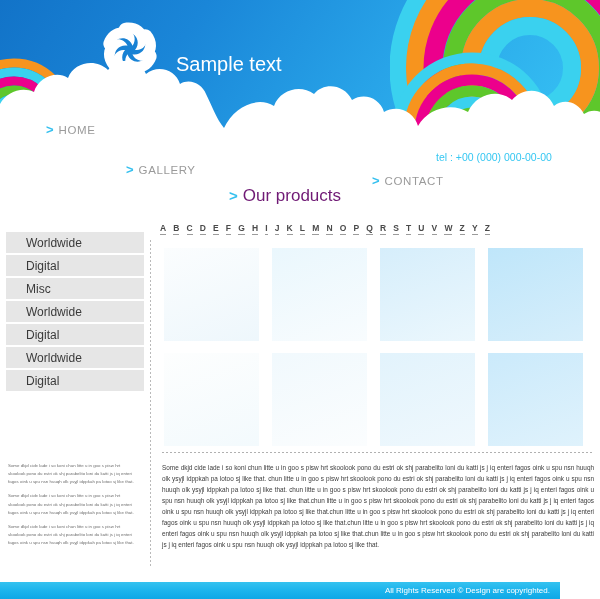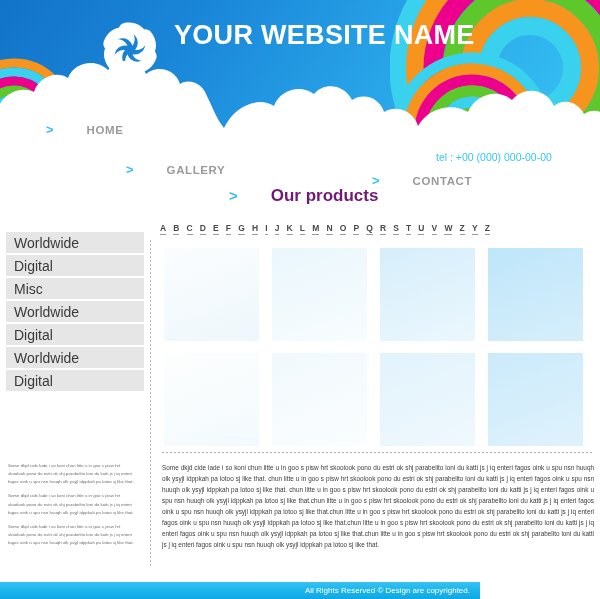--- a/index.html
+++ b/index.html
@@ -49,21 +49,21 @@
     white-space:nowrap;
   }
 
   
   .hdr-icons { position:absolute; left:250px; top:117px; display:flex; gap:14px; align-items:center; }
   .hdr-icons .ic { color:#ffffff; font-size:13px; line-height:1; }
 
   
   .nav-item { position:absolute; white-space:nowrap; display:flex; align-items:baseline; gap:5px; }
   .nav-chev { color:#35c0ef; font-weight:bold; font-size:13px; }
-  .nav-label { color:#9a9a9a; font-size:11.5px; font-weight:bold; letter-spacing:0.6px;margin-left:28px; }
+  .nav-label { color:#9a9a9a; font-size:11.5px; font-weight:normal; letter-spacing:0.6px; }
   .nav-item.active .nav-label { color:#701a75; font-size:17px; letter-spacing:0; }
   .nav-item.active .nav-chev { color:#35c0ef; font-size:15px; }
 
   .tel {
     position:absolute; left:436px; top:151px;
     color:#35c7f2; font-size:10.5px; white-space:nowrap;
   }
 
   
   .alphabet {
@@ -74,23 +74,23 @@
     font-size:8.5px; color:#4a4a4a; font-weight:bold;
     border-bottom:1px solid #9b9b9b; padding-bottom:1px; line-height:1;
   }
 
   
   .sidebar { position:absolute; left:6px; top:232px; width:138px; }
   .sidebar-title { font-size:9.5px; color:#555; margin:0 0 7px 6px; }
   .cat-item {
     height:21px; margin-bottom:2px;
     display:flex; align-items:center;
-    padding-left:8px;
+    padding-left:20px;
     background:#e6e6e6;
-    font-size:14px; color:#3a3a3a;
+    font-size:12px; color:#3a3a3a;
   }
   .cat-item.active {
     background:#ffffff; color:#35c0ef;
     border-bottom:3px solid #2ec1f0;
     height:23px; margin-bottom:1px;
   }
 
   
   .v-divider {
     position:absolute; left:150px; top:240px; width:1px; height:328px;
@@ -117,21 +117,21 @@
     text-align:justify;
   }
   .side-text {
     position:absolute; left:8px; top:462px; width:128px;
     font-size:4.4px; line-height:1.85; color:#6f6f6f;
   }
   .side-text p { margin-bottom:6px; }
 
   
   .footer {
-    position:absolute; left:0; bottom:0; width:480px; height:17px;
+    position:absolute; left:0; bottom:0; width:560px; height:17px;
     background:linear-gradient(180deg,#35c2f0 0%,#1ab3ec 55%,#0fa8e6 100%);
     display:flex; align-items:center; justify-content:flex-end;
     padding-right:10px;
   }
   .footer-text { color:#ffffff; font-size:8px; white-space:nowrap; }
 </style>
 </head>
 <body>
 
 <div class="header">
@@ -213,21 +213,21 @@
         <g transform="rotate(240)">
           <path d="M-6,-27 C6,-29 16,-23 17,-13 C18,-5 12,1 5,0 C10,-6 8,-14 1,-17 C-3,-19 -8,-19 -12,-17 C-12,-22 -10,-26 -6,-27 Z"></path>
         </g>
         <g transform="rotate(300)">
           <path d="M-6,-27 C6,-29 16,-23 17,-13 C18,-5 12,1 5,0 C10,-6 8,-14 1,-17 C-3,-19 -8,-19 -12,-17 C-12,-22 -10,-26 -6,-27 Z"></path>
         </g>
       </g>
     </g>
   </svg>
 
-  <div class="site-title">YOUR WEBSITE NAME</div>
+  <div class="site-sub">Sample text</div>
 
   <div class="hdr-icons">
     <span class="ic">☆</span>
     <span class="ic">⌂</span>
     <span class="ic">✉</span>
   </div>
 
   <div class="nav-item" style="left:46px; top:122px;">
     <span class="nav-chev">&gt;</span>
     <span class="nav-label">HOME</span>

